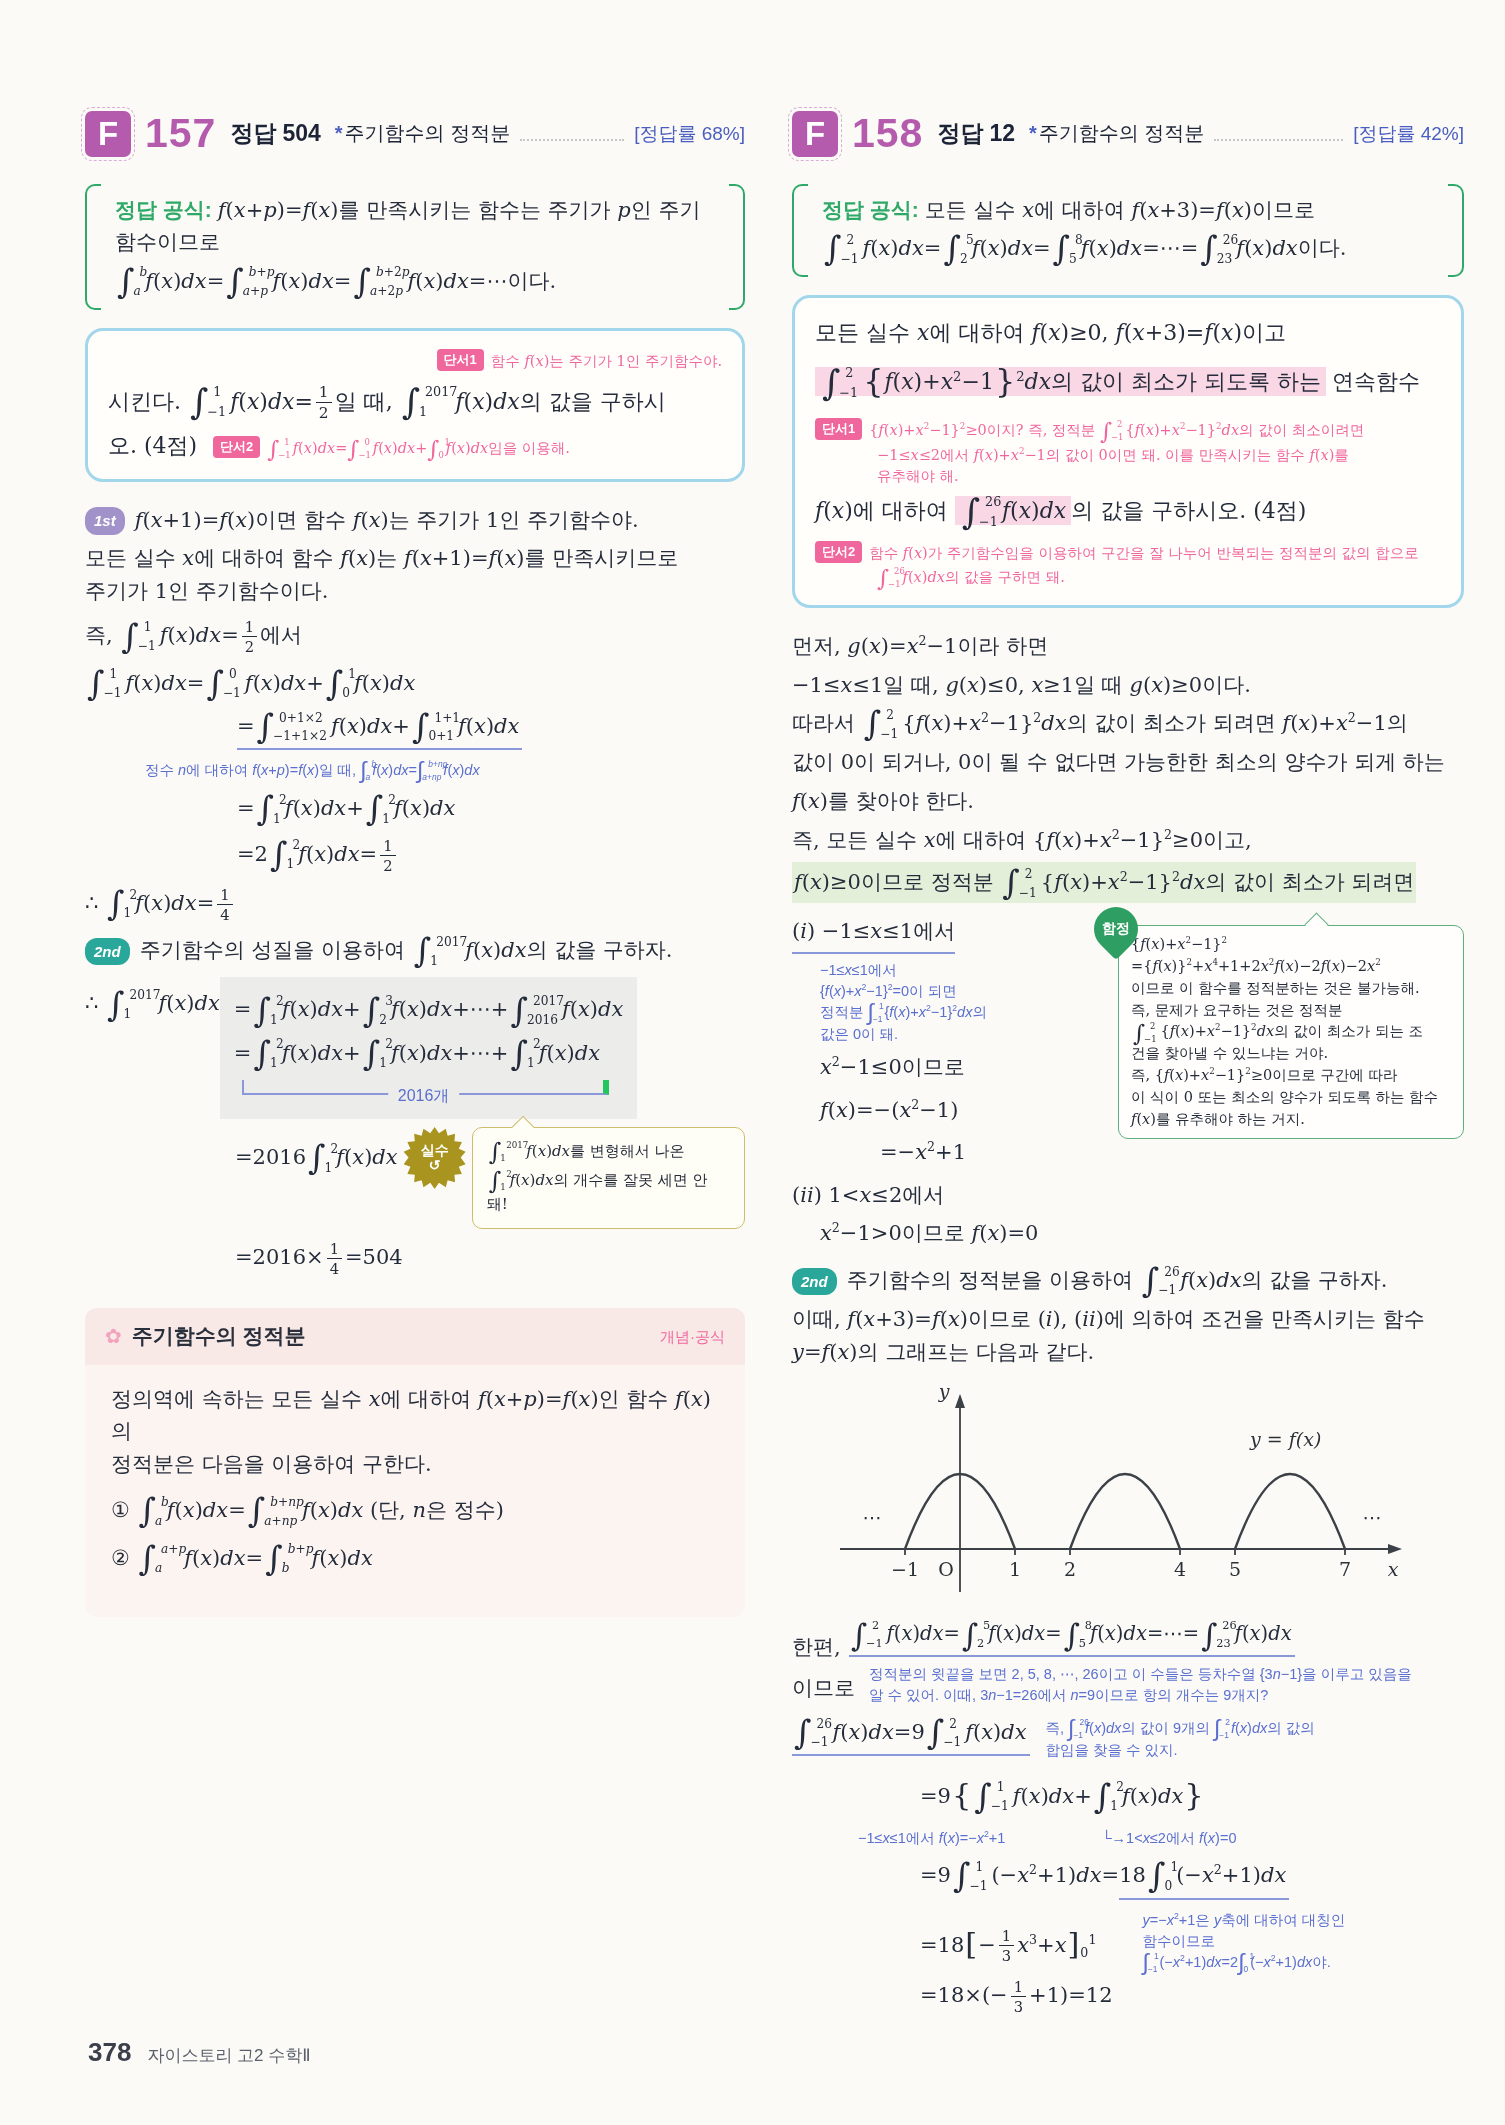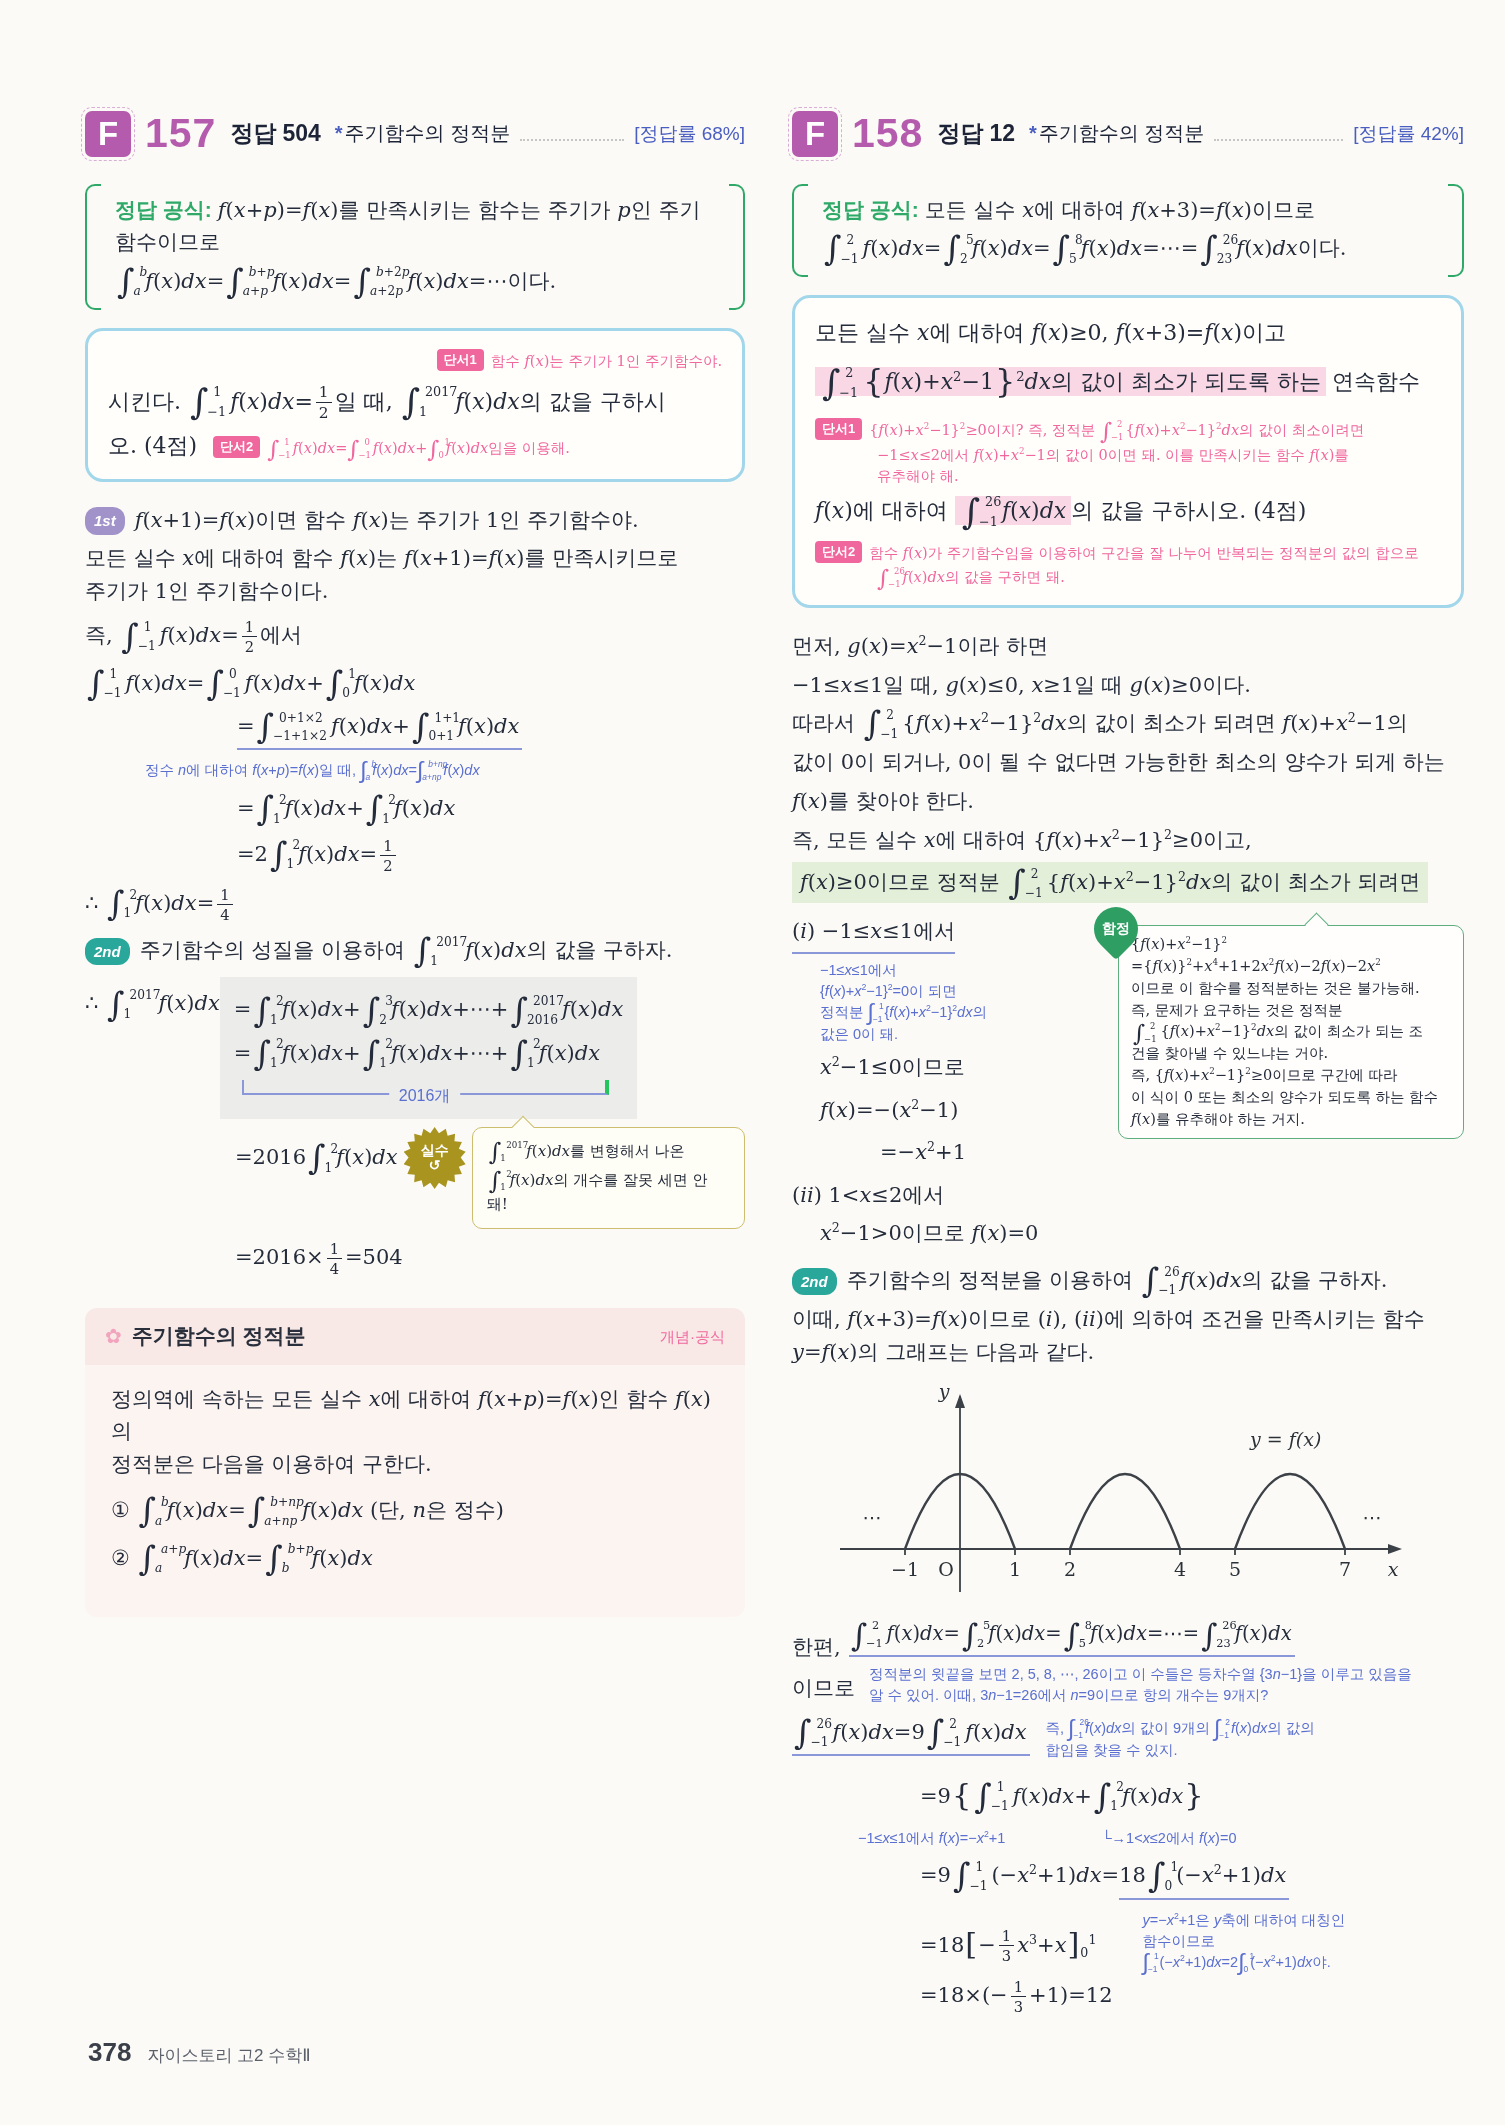--- a/index.html
+++ b/index.html
@@ -76,21 +76,21 @@
 
   .step-badge{
     display:inline-block;color:#fff;font-weight:bold;font-style:italic;font-size:15px;
     border-radius:12px;padding:2px 9px;margin-right:10px;vertical-align:middle;white-space:nowrap;
   }
   .b1st{background:#a193c9;}
   .b2nd{background:#2aa79b;}
 
   .graybox{background:#ececea;padding:6px 14px 10px 14px;display:inline-block;}
   .brace2016{position:relative;height:13px;margin:4px 14px 14px 8px;
-    border-left:2px solid #8a97d8;border-right:4px solid #22c55e;border-bottom:2px solid #8a97d8;}
+    border-left:2px solid #8a97d8;border-right:6px solid #22c55e;border-bottom:2px solid #8a97d8;}
   .brace-label{position:absolute;left:50%;top:4px;transform:translateX(-50%);
     background:#ececea;padding:0 10px;color:#5a6fd0;font-size:16px;white-space:nowrap;
     font-family:"Liberation Sans",sans-serif;}
 
   .mistake{
     width:62px;height:62px;background:#a8941f;color:#fff;flex:0 0 auto;
     display:flex;flex-direction:column;align-items:center;justify-content:center;
     font-size:14px;font-weight:bold;line-height:1.1;margin:0 6px;
     clip-path:polygon(50% 0%,57% 10%,68% 3%,71% 14%,83% 11%,82% 23%,94% 24%,89% 35%,100% 40%,92% 49%,100% 60%,89% 64%,94% 76%,82% 77%,83% 89%,71% 86%,68% 97%,57% 90%,50% 100%,43% 90%,32% 97%,29% 86%,17% 89%,18% 77%,6% 76%,11% 64%,0% 60%,8% 49%,0% 40%,11% 35%,6% 24%,18% 23%,17% 11%,29% 14%,32% 3%,43% 10%);
   }
@@ -128,21 +128,21 @@
     border-left:1.8px solid #5fae7f;border-top:1.8px solid #5fae7f;transform:rotate(45deg);
   }
   .trap-pin{
     position:absolute;left:-24px;top:-18px;z-index:2;width:44px;height:44px;background:#2f9e63;
     border-radius:50% 50% 50% 4px;transform:rotate(-45deg);
     display:flex;align-items:center;justify-content:center;
   }
   .trap-pin span{transform:rotate(45deg);color:#fff;font-weight:bold;font-size:14px;}
 
   .pink-hl{background:#f9d7e4;padding:2px 5px;}
-  .green-hl{background:#e4efd9;display:inline-block;padding:4px 8px;margin:6px 0;}
+  .green-hl{background:#e4efd9;display:inline-block;padding:4px 2px;margin:6px 0;}
   .ul-head{display:inline-block;border-bottom:2.2px solid #8a97d8;padding-bottom:4px;}
 
   
   .graph{display:block;margin:6px 0 2px 18px;}
   .graph .ax,.graph .crv{stroke:#3c4148;fill:none;}
   .graph .ax{stroke-width:1.8;}
   .graph .crv{stroke-width:2.4;}
   .graph .ar{fill:#3c4148;stroke:none;}
   .graph text{fill:#2b3138;font-size:19px;font-family:"DejaVu Serif",serif;}
   .graph .it{font-style:italic;}

